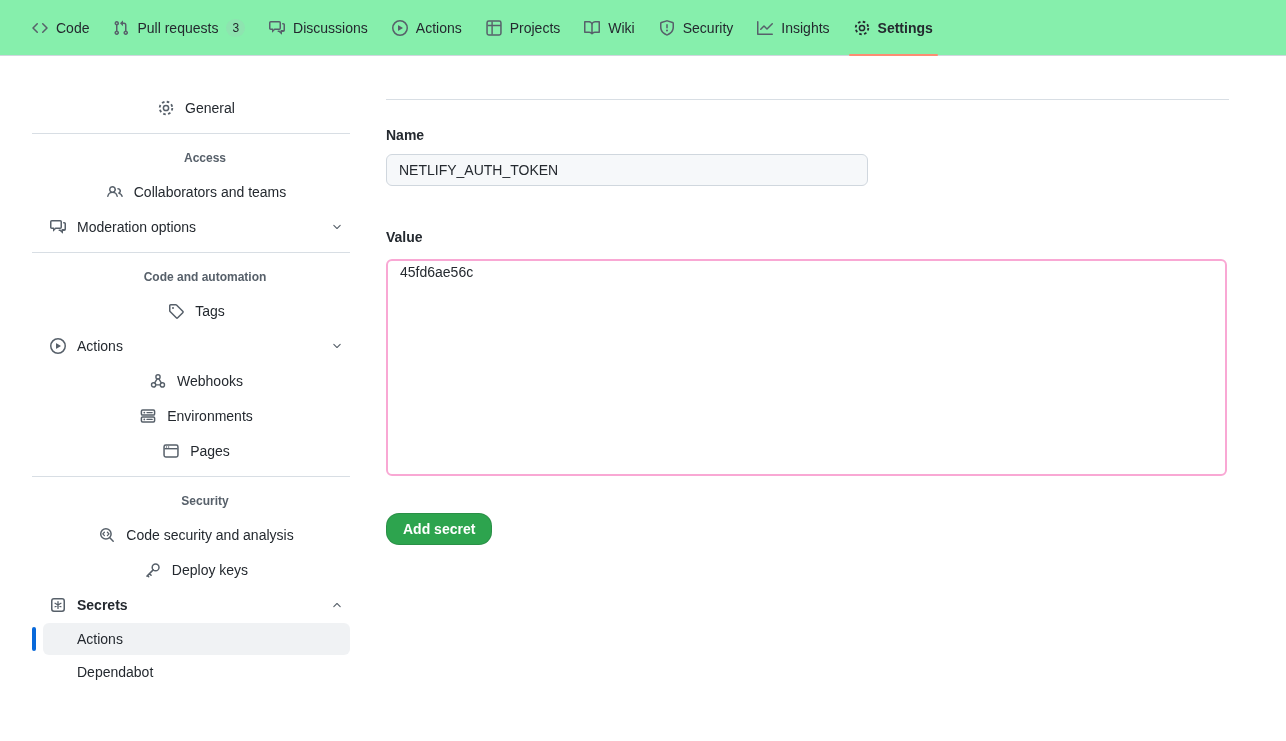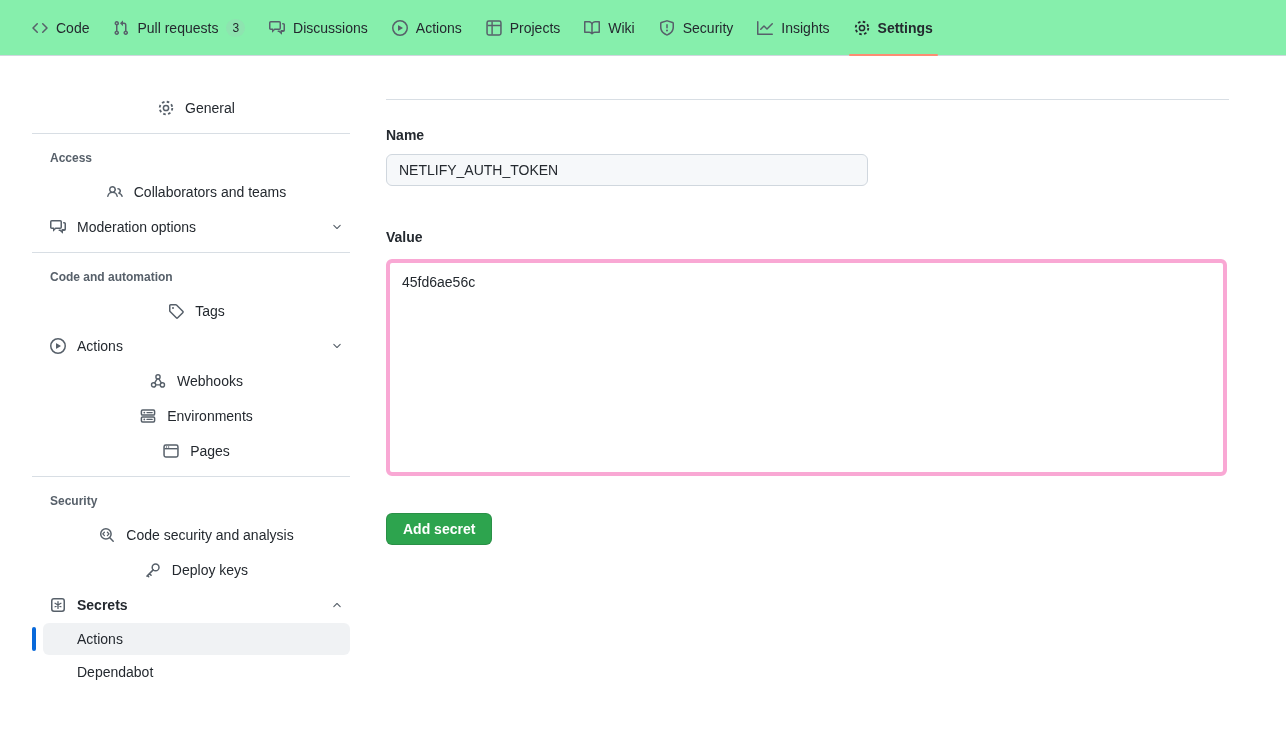--- a/index.html
+++ b/index.html
@@ -59,50 +59,50 @@
     border-radius:6px; cursor:pointer; font-size:14px;
   }
   .sb-sub.selected { background:rgba(208,215,222,0.32); }
   .sb-sub.selected::before {
     content:""; position:absolute; left:-11px; top:4px;
     width:4px; height:24px; border-radius:2px; background:#0969da;
   }
   .sb-divider { border:0; border-top:1px solid #d8dee4; margin:8px 10px 8px 0; }
   .sb-header {
     margin:14px 0 6px 18px; font-size:12px; font-weight:700;
-    line-height:20px; color:#57606a;
+    line-height:20px; color:#57606a;text-align:center;
   }
 
   
   .page-title { margin:0; font-size:24px; font-weight:400; line-height:30px; }
   .page-title a { color:#0969da; text-decoration:none; cursor:pointer; }
   .bc-sep { margin:0 7px; color:#24292f; }
   .title-divider { border:0; border-top:1px solid #d8dee4; margin:13px 0 0; }
 
   .field-label { display:block; font-weight:700; font-size:14px; line-height:21px; }
   .name-label { margin:25px 0 8px; }
   .value-label { margin:41px 0 11px; }
 
   .name-input {
     width:482px; height:32px; padding:5px 12px;
     font-size:14px; font-family:inherit; color:#24292f;
     background:#f6f8fa; border:1px solid #d0d7de; border-radius:6px;
     outline:none;
   }
   .value-textarea {
-    width:841px; height:217px; padding:9px 12px;
+    width:841px; height:217px; padding:1px 12px;
     font-size:14px; font-family:inherit; color:#24292f; line-height:20px;
-    background:#ffffff; border:4px solid #f9a8d4; border-radius:6px;
+    background:#ffffff; border:2px solid #f9a8d4; border-radius:6px;
     resize:none; outline:none; display:block;
   }
   .add-secret-btn {
     margin-top:37px; height:32px; padding:0 16px;
     font-size:14px; font-weight:700; font-family:inherit;
     color:#ffffff; background:#2da44e;
-    border:1px solid rgba(27,31,36,0.15); border-radius:6px;
+    border:1px solid rgba(27,31,36,0.15); border-radius:13px;
     cursor:pointer;
   }
 </style>
 </head>
 <body>
 
 <svg width="0" height="0" style="position:absolute">
 <defs>
   <symbol id="i-code" viewBox="0 0 16 16">
         <path fill="currentColor" d="M4.72 3.22a.75.75 0 0 1 1.06 1.06L2.06 8l3.72 3.72a.75.75 0 1 1-1.06 1.06L.47 8.53a.75.75 0 0 1 0-1.06l4.25-4.25Zm6.56 0a.75.75 0 1 0-1.06 1.06L13.94 8l-3.72 3.72a.75.75 0 1 0 1.06 1.06l4.25-4.25a.75.75 0 0 0 0-1.06l-4.25-4.25Z"></path>

